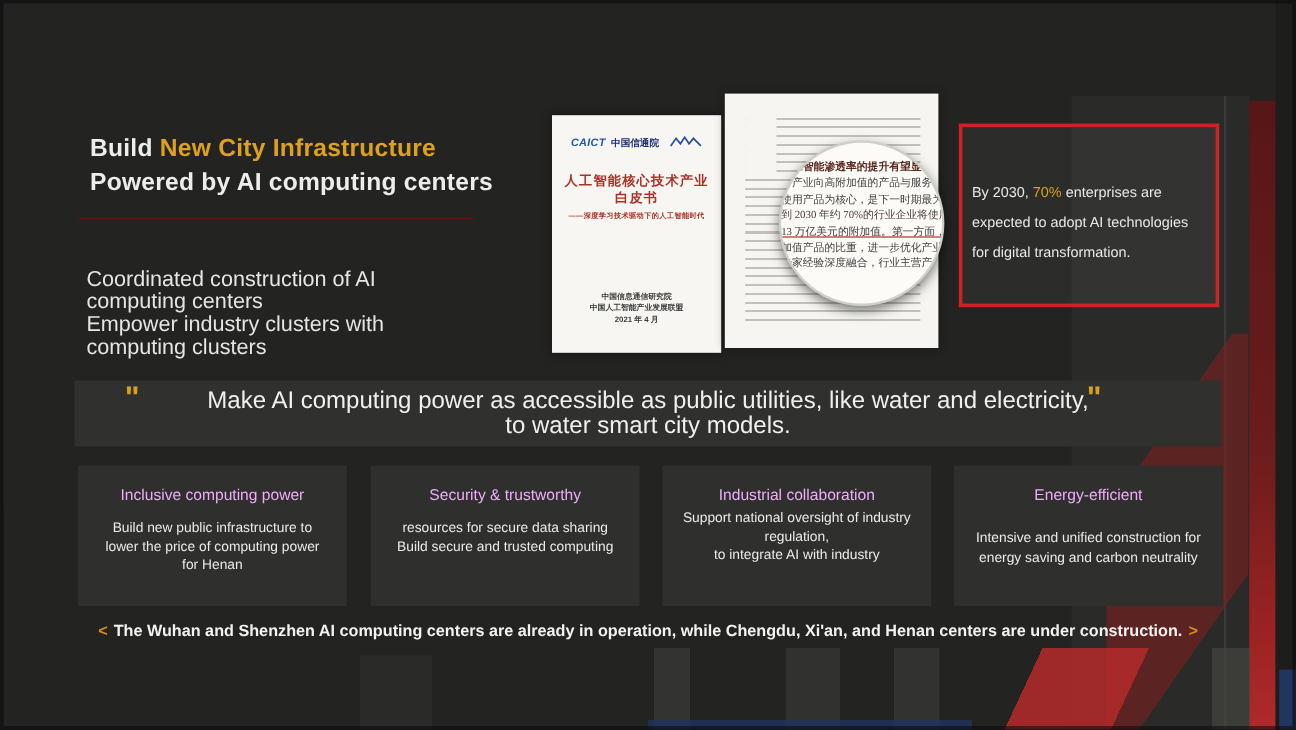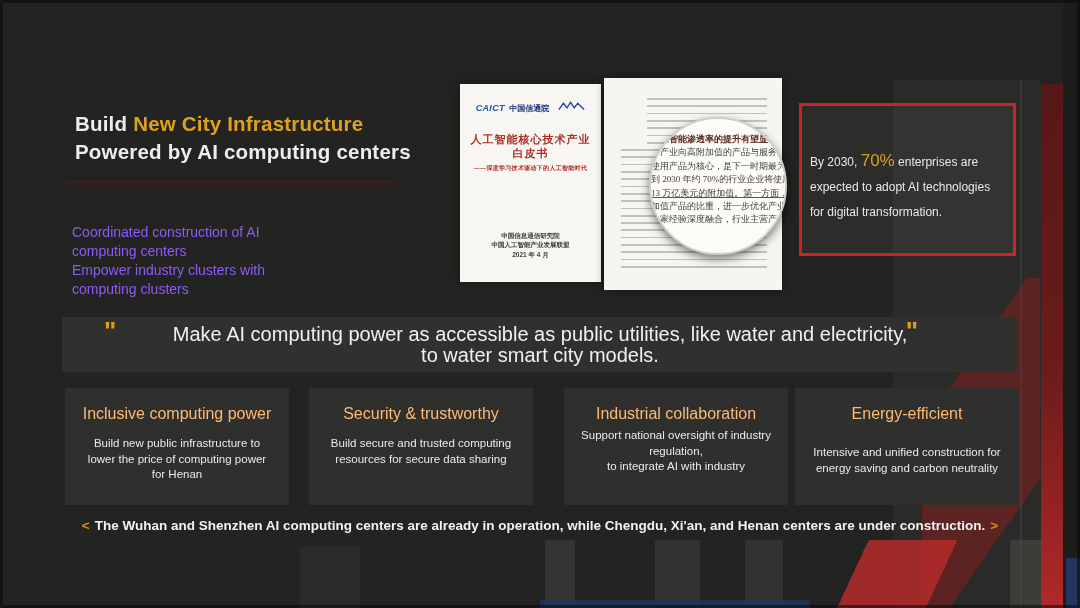--- a/index.html
+++ b/index.html
@@ -27,23 +27,23 @@
   .redA{left:820px;top:0;width:190px;height:68px;
     background:linear-gradient(115deg,transparent 22%,rgba(180,42,42,.85) 22%,rgba(180,42,42,.85) 62%,transparent 62%);}
   .blueA{left:540px;top:60px;width:270px;height:8px;background:#1f3560;opacity:.75;}
   .blueB{left:1066px;top:18px;width:14px;height:50px;background:#24407a;opacity:.7;}
   .grayA{left:1010px;top:0;width:32px;height:68px;background:#4a4a47;opacity:.55;}
   
   .title{left:64px;top:110px;font-weight:700;font-size:20.5px;line-height:28px;color:#ededec;letter-spacing:.2px;margin-left:11px;}
   .gold{color:#DEA11E;}
   .title-underline{left:65px;top:181px;width:330px;height:2px;background:#551515;}
   
-  .intro{left:72px;top:223px;font-size:14px;line-height:19px;color:#8b5cf6;}
-  
-  .paper1{left:460px;top:84px;width:141px;height:198px;background:#f7f6f2;text-align:center;box-shadow:0 0 8px rgba(0,0,0,.45);}
+  .intro{left:72px;top:223px;font-size:18px;line-height:19px;color:#e5e5e5;}
+  
+  .paper1{left:460px;top:96px;width:141px;height:198px;background:#f7f6f2;text-align:center;box-shadow:0 0 8px rgba(0,0,0,.45);}
   .logos{margin-top:13px;display:flex;justify-content:center;align-items:center;gap:9px;}
   .caict-en{font-weight:700;font-style:italic;color:#1d55ae;font-size:9px;letter-spacing:.3px;}
   .caict-cn{font-weight:700;color:#1b2f72;font-size:8px;}
   .p1-title{margin-top:17px;color:#ad3026;font-weight:700;font-size:11px;line-height:14px;letter-spacing:1px;}
   .p1-sub{margin-top:4px;color:#ad3026;font-size:6px;font-weight:700;letter-spacing:.3px;}
   .p1-footer{position:absolute;bottom:23px;left:0;right:0;font-size:6.5px;line-height:9.5px;color:#3c3c3c;font-weight:700;}
   
   .paper2{left:604px;top:78px;width:178px;height:212px;background:#f6f5f1;box-shadow:0 0 8px rgba(0,0,0,.45);}
   .faux-text{position:absolute;left:17px;right:15px;top:20px;bottom:22px;
     background:repeating-linear-gradient(180deg,#b4b3ac 0 1.7px,transparent 1.7px 7.3px);opacity:.8;}
@@ -52,30 +52,30 @@
     border:2px solid #cfcfc9;box-shadow:0 4px 10px rgba(0,0,0,.5);overflow:hidden;z-index:3;}
   .mag-lines{margin-top:14px;font-family:"Liberation Serif",serif;font-size:9px;line-height:13.4px;
     color:#3d3d3c;text-align:center;white-space:nowrap;}
   .mag-lines div:nth-child(1){color:#5d2a22;font-weight:700;}
   .mag-lines div:nth-child(4){color:#4a3a33;}
   .mag-lines div:nth-child(5){text-decoration:underline;text-decoration-color:#b03227;}
   
   .callout{left:799px;top:103px;width:217px;height:153px;border:3px solid #cb2424;
     background:rgba(255,255,255,0.045);padding:42px 0 0 8px;z-index:2;}
   .c-line{font-size:12px;color:#e9e9e8;line-height:25px;white-space:nowrap;}
-  .gold-strong{color:#D9A01C;font-size:17px;}
+  .gold-strong{color:#D9A01C;font-size:12px;}
   
   .quotebar{left:62px;top:317px;width:956px;height:55px;background:#30302e;z-index:2;}
   .qtext{padding-top:7px;text-align:center;font-size:20px;line-height:21px;color:#f0f0ef;}
   .qmark{position:absolute;top:-1px;font-weight:700;font-size:26px;color:#D9A01C;}
   .qleft{left:42px;}
   .qright{right:100px;}
   
   .card{top:388px;width:224px;height:117px;background:#2f2f2d;position:absolute;text-align:center;z-index:2;}
-  .card-title{margin-top:17px;font-size:16px;color:#fdba74;}
+  .card-title{margin-top:17px;font-size:13px;color:#f0abfc;}
   .card-body{margin-top:13px;font-size:11.5px;line-height:15.5px;color:#eaeae9;}
   .card-body div{white-space:nowrap;}
   .card.c3 .card-body{margin-top:5px;}
   .card.c4 .card-body{margin-top:22px;}
   
   .ticker{left:0;top:518px;width:1080px;text-align:center;font-weight:700;font-size:13.5px;color:#f2f2f1;z-index:2;}
   .arrow{color:#D98E1A;margin:0 5px;}
 </style>
 </head>
 <body>
@@ -169,25 +169,25 @@
     <div class="card-title">Inclusive computing power</div>
     <div class="card-body">
         <div>Build new public infrastructure to</div>
         <div>lower the price of computing power</div>
         <div>for Henan</div>
       </div>
   </div>
   <div class="card c2" style="left:309px;">
     <div class="card-title">Security &amp; trustworthy</div>
     <div class="card-body">
+        <div>resources for secure data sharing</div>
         <div>Build secure and trusted computing</div>
-        <div>resources for secure data sharing</div>
-      </div>
-  </div>
-  <div class="card c3" style="left:564px;">
+      </div>
+  </div>
+  <div class="card c3" style="left:552px;">
     <div class="card-title">Industrial collaboration</div>
     <div class="card-body">
         <div>Support national oversight of industry</div>
         <div>regulation,</div>
         <div>to integrate AI with industry</div>
       </div>
   </div>
   <div class="card c4" style="left:795px;">
     <div class="card-title">Energy-efficient</div>
     <div class="card-body">

